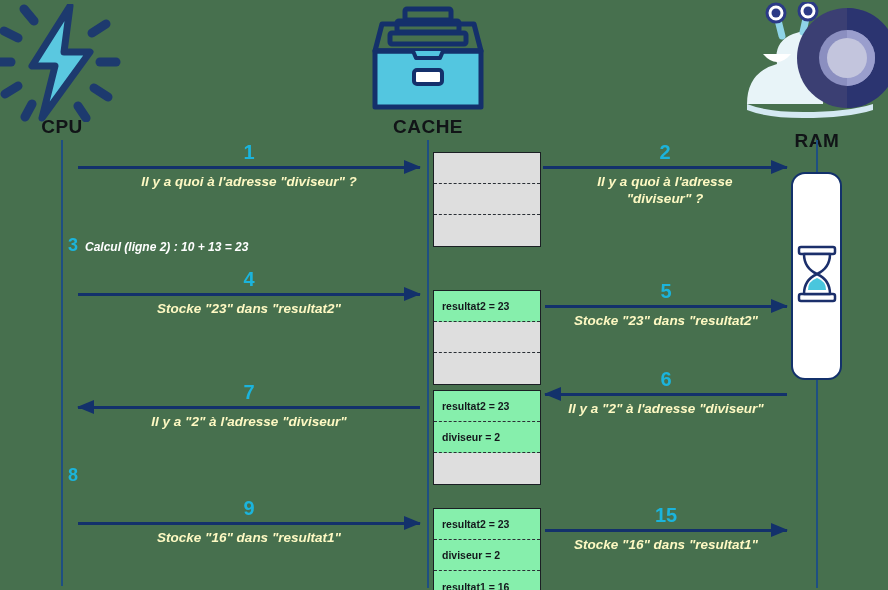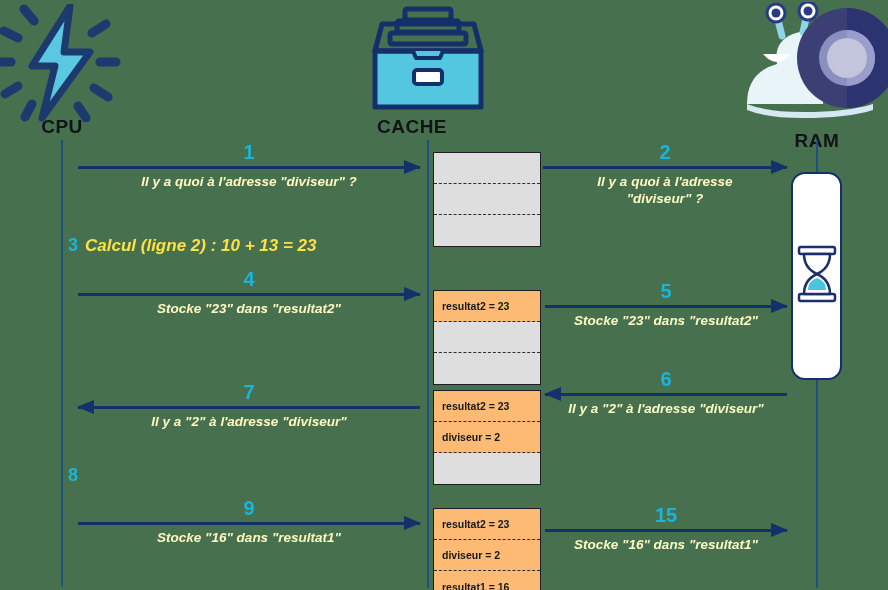--- a/index.html
+++ b/index.html
@@ -107,24 +107,24 @@
     gap: 7px;
     white-space: nowrap;
   }
   .note .n-num {
     font-size: 18px;
     font-weight: 700;
     color: #1bb4dc;
     font-family: "Liberation Sans", sans-serif;
   }
   .note .n-text {
-    font-size: 17px;
+    font-size: 12px;
     font-style: italic;
     font-weight: 700;
-    color: #fde047;
+    color: #ffffff;
     font-family: "Liberation Sans", sans-serif;
   }
 
   
   .cache-block {
     position: absolute;
     width: 108px;
     border: 1.5px solid #1b1f24;
     box-sizing: border-box;
     background: #dedede;
@@ -139,21 +139,21 @@
     font-weight: 700;
     color: #14181c;
     border-bottom: 1.5px dashed #2a2f35;
     font-family: "Liberation Sans", sans-serif;
     background: #dedede;
   }
   .cache-row:last-child {
     border-bottom: none;
   }
   .cache-row.filled {
-    background: #fdba74;
+    background: #86efac;
   }
 
   
   .ram-box {
     position: absolute;
     border: 2.5px solid #13316b;
     border-radius: 14px;
     background: #ffffff;
     box-sizing: border-box;
     display: flex;
@@ -191,21 +191,21 @@
         <rect x="29" y="17" width="62" height="11" rx="2"></rect>
         <rect x="22" y="29" width="76" height="11" rx="2"></rect>
         <path d="M14 20 L106 20 L113 47 L7 47 Z"></path>
       </g>
       <path d="M7 47 L113 47 L113 103 L7 103 Z" fill="#53c6e0" stroke="#14306b" stroke-width="5" stroke-linejoin="round"></path>
       <path d="M7 47 L113 47" stroke="#14306b" stroke-width="5"></path>
       <path d="M45 47 L48 54 L72 54 L75 47" fill="#53c6e0" stroke="#14306b" stroke-width="4" stroke-linejoin="round"></path>
       <rect x="46" y="66" width="28" height="14" rx="3" fill="#ffffff" stroke="#14306b" stroke-width="4"></rect>
     </svg>
   </div>
-  <div class="actor-label" style="left:412px; top:116px;">CACHE</div>
+  <div class="actor-label" style="left:428px; top:116px;">CACHE</div>
 
   <div class="actor-icon" style="left:817px; top:2px;">
     <svg width="152" height="116" viewBox="0 0 152 116">
       <path d="M6 102 q0-32 30-40 q-4-22 16-30 q22-9 34 6 l-4 64 z" fill="#e8f4f8"></path>
       <path d="M6 102 q20 8 56 8 q44 0 70-8 l0 6 q-26 8-70 8 q-36 0-56-8 z" fill="#d4e9f2"></path>
       <g stroke="#8fd4e8" stroke-width="7" fill="none" stroke-linecap="round">
         <line x1="41" y1="34" x2="36" y2="14"></line>
         <line x1="62" y1="30" x2="66" y2="12"></line>
       </g>
       <circle cx="35" cy="11" r="9" fill="#ffffff" stroke="#2b3a86" stroke-width="3"></circle>

